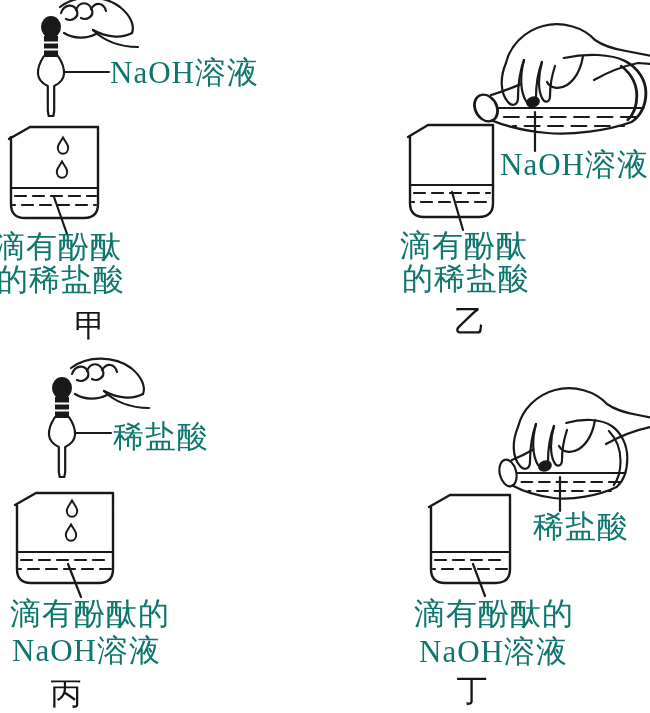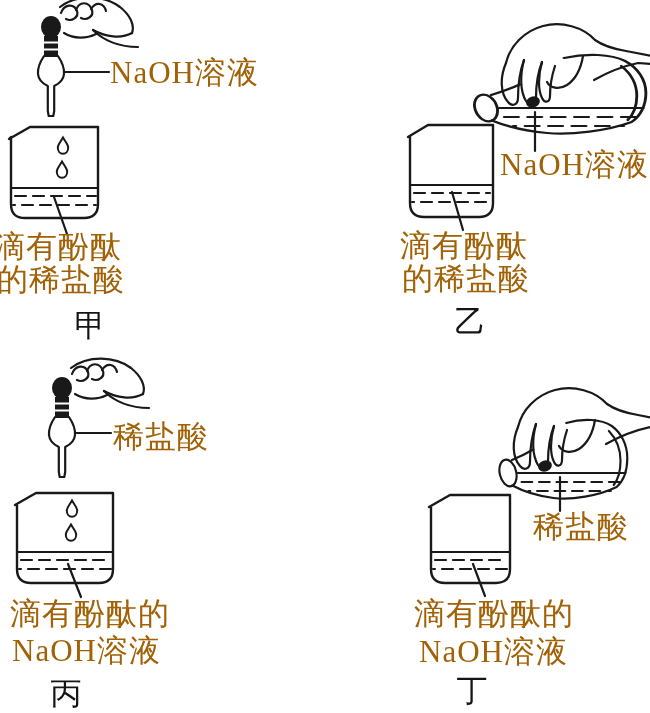--- a/index.html
+++ b/index.html
@@ -3,21 +3,21 @@
 <meta charset="utf-8">
 <style>
   html,body{margin:0;padding:0;background:#fff;}
   .stage{
     position:relative;width:650px;height:713px;background:#fff;overflow:hidden;
     font-family:"Liberation Serif","DejaVu Serif",serif;color:#141414;
   }
   .stage svg{position:absolute;left:0;top:0;}
   .lbl{
     position:absolute;white-space:nowrap;font-size:31px;line-height:1;
-    letter-spacing:1px;color:#a16207;
+    letter-spacing:1px;color:#0f766e;
   }
   .cap{position:absolute;width:40px;text-align:center;font-size:31px;line-height:1;color:#141414;}
   .ctr{text-align:center;}
 </style>
 </head>
 <body>
 
 <div class="stage">
 
   <svg width="650" height="713" viewBox="0 0 650 713">

